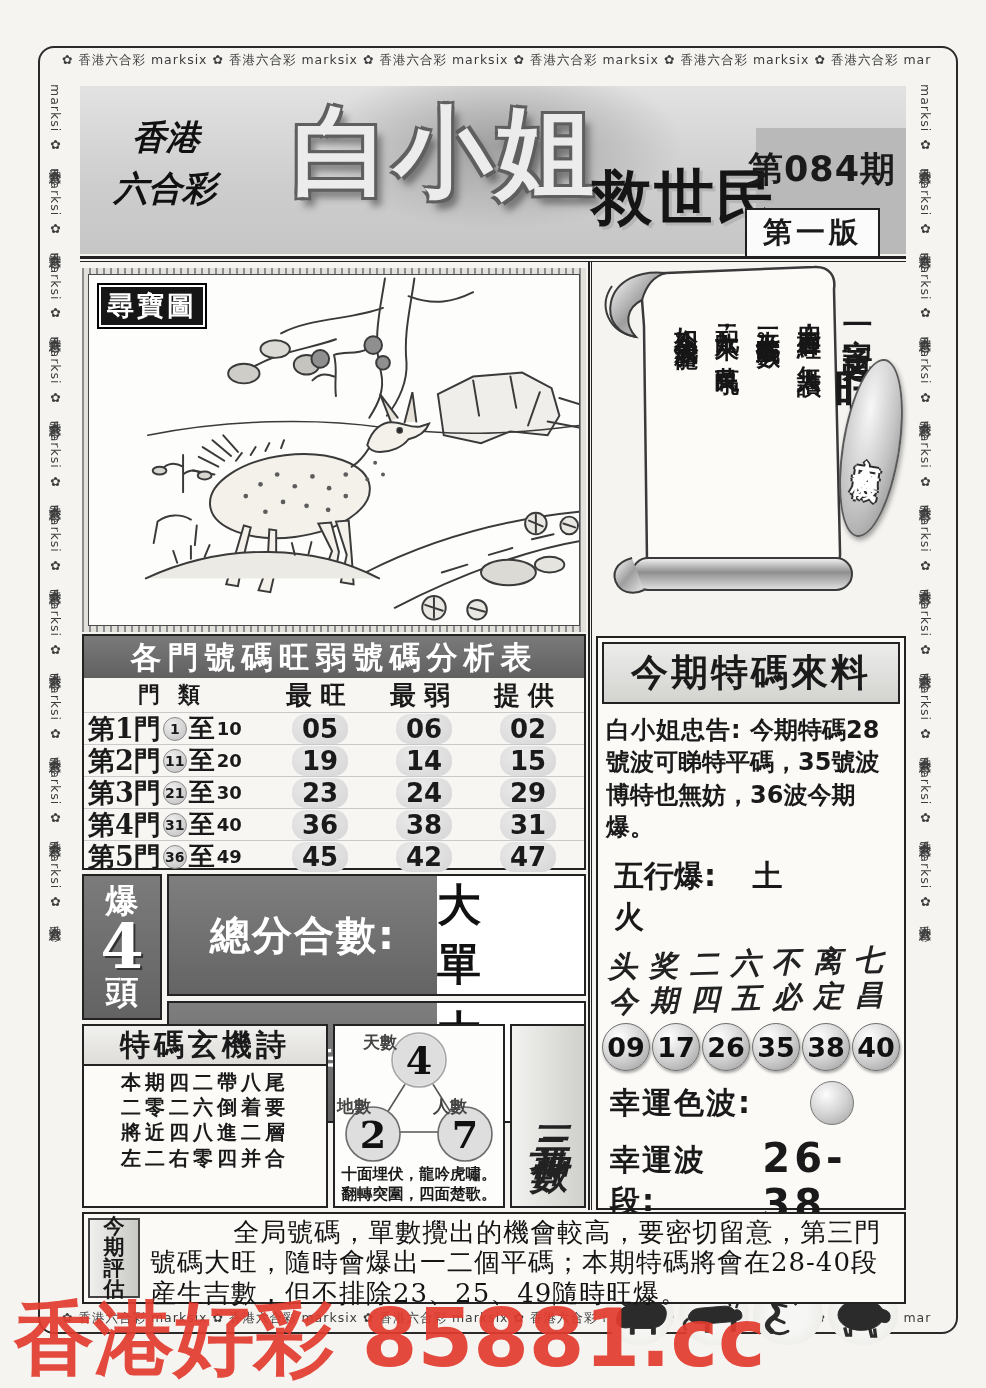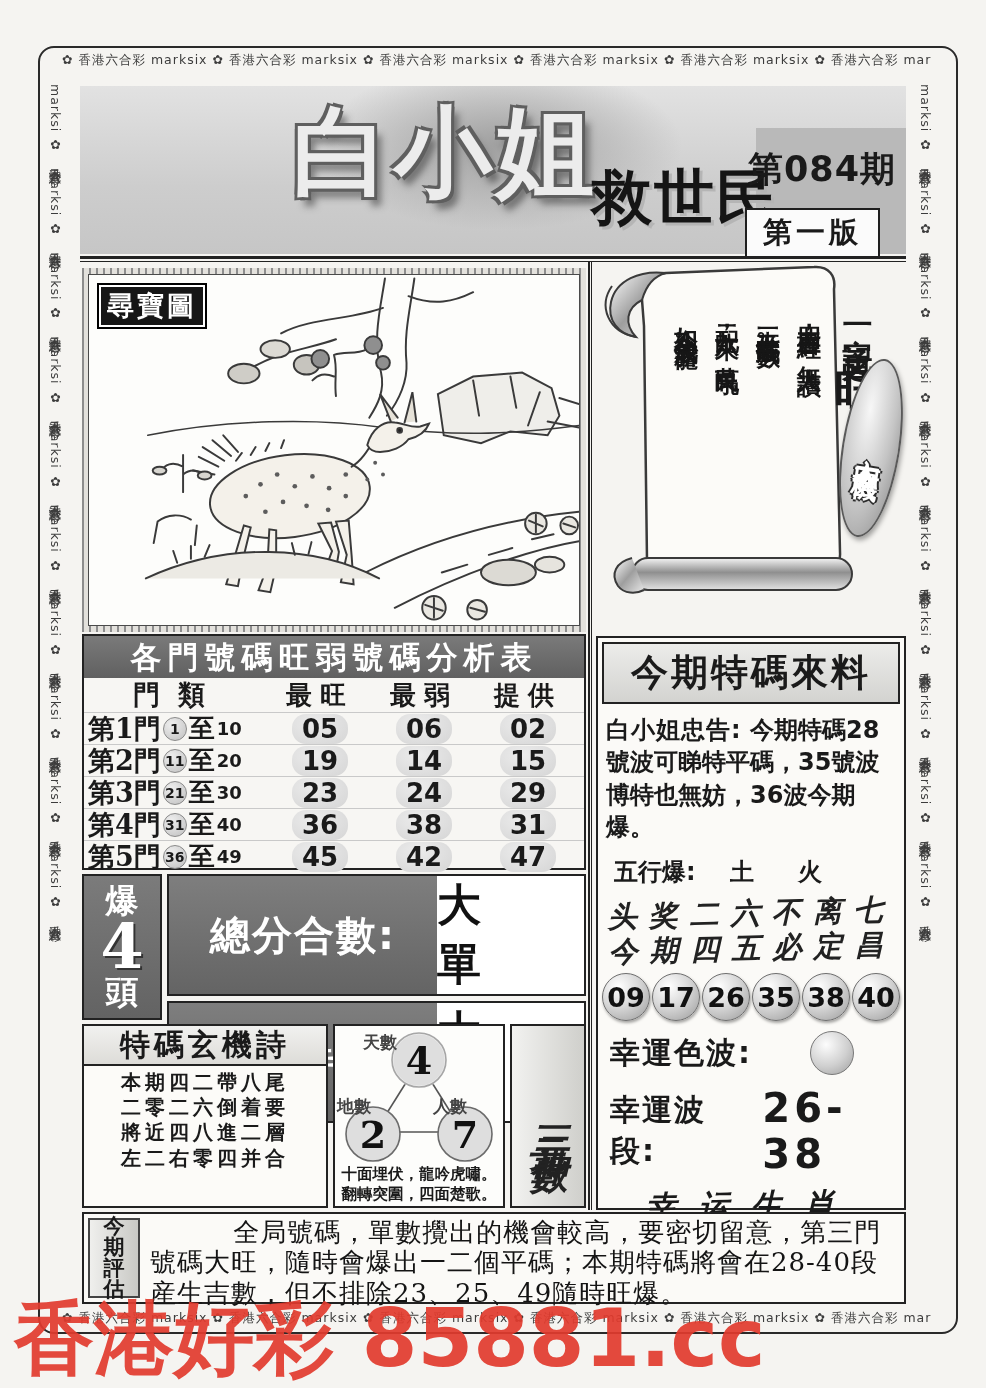--- a/index.html
+++ b/index.html
@@ -89,21 +89,21 @@
 
   
   .table-box { position:absolute; left:82px; top:634px; width:504px; height:236px;
                border:2px solid #222; background:#f7f6f3; }
   .table-title { height:42px; background:linear-gradient(180deg,#7a7a7a,#606060); color:#fff;
                  font-size:31px; font-weight:bold; text-align:center; letter-spacing:6px; line-height:42px; }
   .t-row { display:flex; align-items:center; height:32px; border-top:1px solid #c9c9c9; padding:0 4px; }
   .t-head { height:34px; font-weight:bold; border-top:none; }
   .t-gate-col { width:180px; display:flex; align-items:center; justify-content:flex-start; gap:2px; }
   .t-col { flex:1; text-align:center; }
-  .t-head .t-gate-col { font-size:27px; letter-spacing:18px; justify-content:center; }
+  .t-head .t-gate-col { font-size:22px; letter-spacing:18px; justify-content:center; }
   .t-head .t-col { font-size:26px; letter-spacing:8px; }
   .gate-name { font-size:27px; font-weight:bold; font-family:"DejaVu Serif",serif; }
   .circle-num { display:inline-flex; align-items:center; justify-content:center;
     width:24px; height:24px; border-radius:50%; border:1px solid #8a8a8a;
     background:radial-gradient(circle at 35% 30%, #efefef, #bfbfbf); font-size:14px; font-weight:bold; }
   .range-sep { font-size:26px; font-weight:bold; font-family:"DejaVu Serif",serif; }
   .end-num { font-size:18px; font-weight:bold; }
   .pill { display:inline-block; min-width:56px; padding:0 8px; border-radius:14px;
     background:radial-gradient(ellipse at 40% 30%, #ececec, #d5d5d5); font-size:26px; font-weight:bold; }
 
@@ -139,21 +139,21 @@
     font-family:"DejaVu Serif",serif; font-style:italic; color:#222; }
 
   
   .special-box { position:absolute; left:596px; top:636px; width:310px; height:574px;
     border:2px solid #222; background:#fbfaf7; display:flex; flex-direction:column; }
   .special-title { margin:4px; border:2px solid #222; background:linear-gradient(180deg,#ececea,#d3d3d0);
     font-size:37px; font-weight:bold; text-align:center; letter-spacing:3px; padding:4px 0;
     font-family:"DejaVu Serif",serif; }
   .advice { padding:6px 8px 2px 8px; font-size:24px; font-weight:bold; line-height:1.35; }
   .advice .lead { letter-spacing:1px; }
-  .wuxing { padding:10px 24px 0 16px; font-size:24px; font-weight:bold; }
+  .wuxing { padding:10px 24px 0 16px; font-size:30px; font-weight:bold; }
   .wuxing .val { margin-left:26px; letter-spacing:44px; font-family:"DejaVu Serif",serif; }
   .couplet { padding:8px 4px 0 10px; transform:rotate(-1.5deg);
     font-family:"DejaVu Serif","Liberation Serif",serif; font-style:italic; color:#222; }
   .couplet div { font-size:29px; font-weight:bold; letter-spacing:12px; line-height:1.2; white-space:nowrap; }
   .balls { display:flex; justify-content:space-between; padding:8px 4px 0 4px; }
   .ball { width:48px; height:48px; border-radius:50%;
     background:radial-gradient(circle at 34% 28%, #ffffff 0%, #d8d8d8 45%, #9a9a9a 100%);
     border:1px solid #6e6e6e; display:flex; align-items:center; justify-content:center;
     font-size:27px; font-weight:bold; color:#111; box-shadow:1px 2px 3px rgba(0,0,0,.35); }
   .lucky-row { display:flex; align-items:center; padding:10px 8px 0 12px; }
@@ -188,20 +188,24 @@
 <body>
 
 <div class="outer-frame"></div>
 <div class="band band-top">✿ 香港六合彩  marksix ✿ 香港六合彩  marksix ✿ 香港六合彩  marksix ✿ 香港六合彩  marksix ✿ 香港六合彩  marksix ✿ 香港六合彩  marksix ✿ 香港六合彩  marksix ✿ 香港六合彩  marksix ✿</div>
 <div class="band band-bottom">✿ 香港六合彩  marksix ✿ 香港六合彩  marksix ✿ 香港六合彩  marksix ✿ 香港六合彩  marksix ✿ 香港六合彩  marksix ✿ 香港六合彩  marksix ✿ 香港六合彩  marksix ✿ 香港六合彩  marksix ✿</div>
 <div class="band band-left">marksi ✿ 香港六合彩  marksi ✿ 香港六合彩  marksi ✿ 香港六合彩  marksi ✿ 香港六合彩  marksi ✿ 香港六合彩  marksi ✿ 香港六合彩  marksi ✿ 香港六合彩  marksi ✿ 香港六合彩  marksi ✿ 香港六合彩  marksi ✿ 香港六合彩</div>
 <div class="band band-right">marksi ✿ 香港六合彩  marksi ✿ 香港六合彩  marksi ✿ 香港六合彩  marksi ✿ 香港六合彩  marksi ✿ 香港六合彩  marksi ✿ 香港六合彩  marksi ✿ 香港六合彩  marksi ✿ 香港六合彩  marksi ✿ 香港六合彩  marksi ✿ 香港六合彩</div>
 
 <div class="header">
   <div class="issue-block"></div>
+  <div class="brand">
+    <div>香港</div>
+    <div class="l2">六合彩</div>
+  </div>
   <div class="big-title">白小姐</div>
   <div class="subtitle">救世民</div>
   <div class="issue">第084期</div>
   <div class="edition">第一版</div>
 </div>
 <div class="top-rule"></div>
 <div class="col-rule"></div>
 
 <div class="picture-box">
   <div class="picture-inner">

